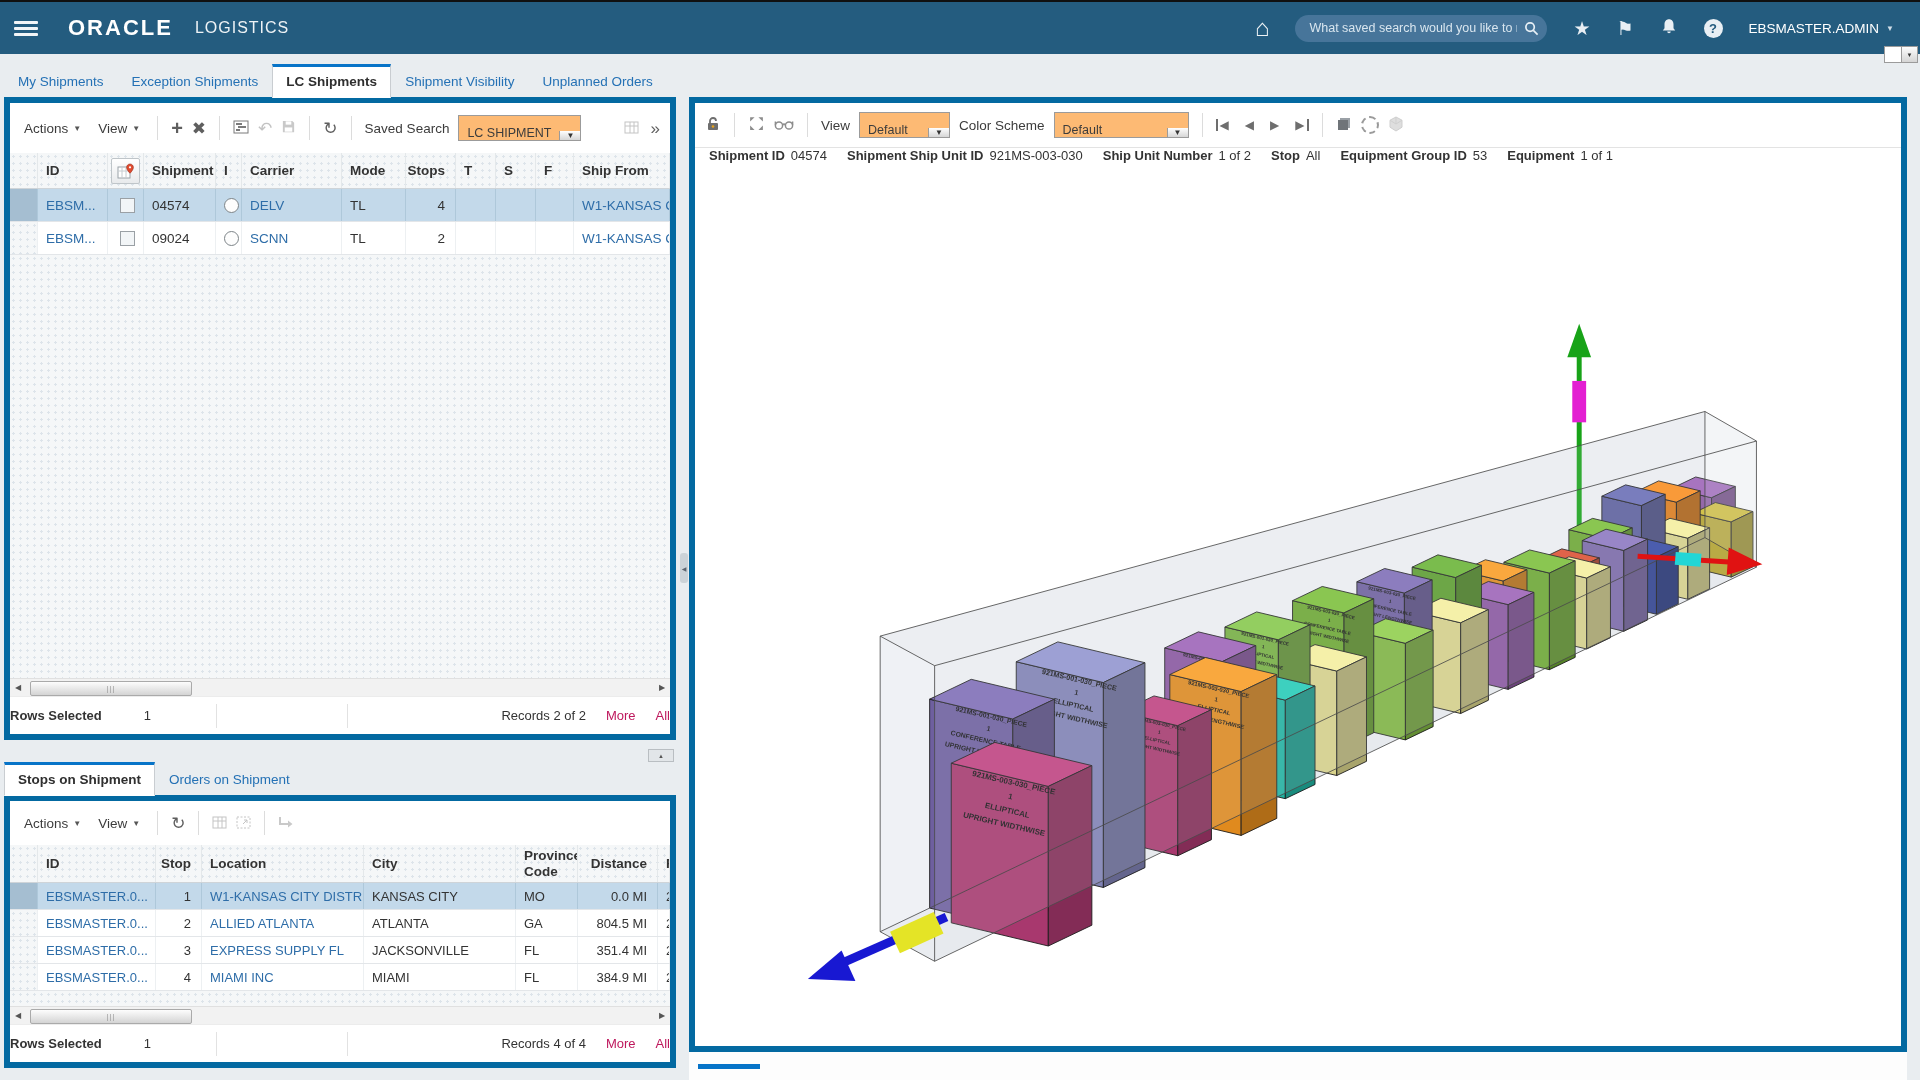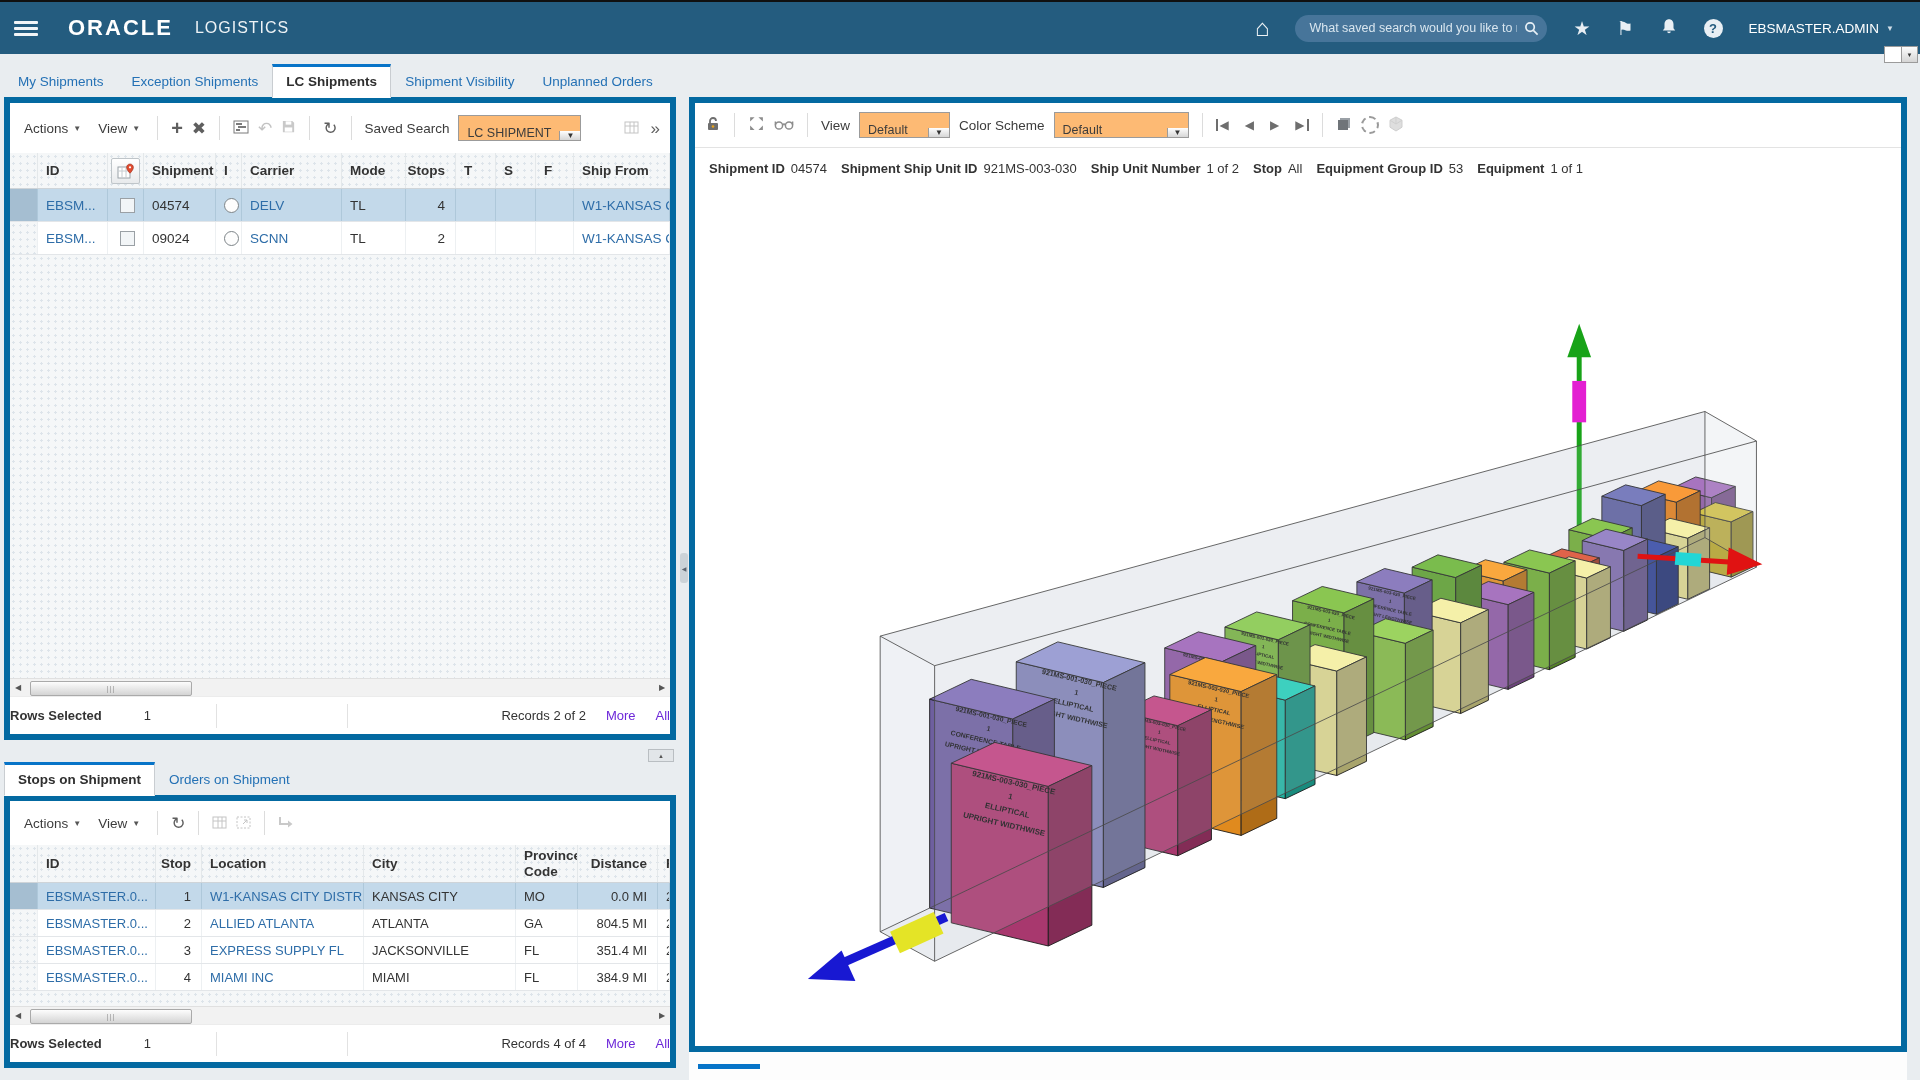--- a/index.html
+++ b/index.html
@@ -93,24 +93,24 @@
   .sarrow.right{position:absolute;right:0}
   .sthumb{position:absolute;left:20px;width:160px;height:13px;top:2px;background:linear-gradient(#fdfdfd,#d4d4d4);
           border:1px solid #aaa;border-radius:2px;display:grid;place-items:center;font-size:7px;color:#909090;
           letter-spacing:1px;cursor:grab}
   .gfoot{height:37px;flex:none;display:flex;align-items:center;font-size:13px;padding:0 0;border-top:1px solid #ececec}
   .gfoot .rs-label{font-weight:bold}
   .gfoot .rs-val{margin-left:42px}
   .fdiv{width:1px;height:24px;background:#e2e2e2;margin-left:65px}
   .fdiv.d2{margin-left:130px}
   .recgrp{margin-left:auto;display:flex;align-items:center;gap:20px}
-  .muted{color:#6d28d9;cursor:pointer}
+  .muted{color:#be185d;cursor:pointer}
 
   
-  .inforow{height:28px;flex:none;display:flex;align-items:flex-end;gap:14px;font-size:13px;padding:0 14px;color:#333}
+  .inforow{height:28px;flex:none;display:flex;align-items:flex-start;gap:20px;font-size:13px;padding:0 14px;color:#333}
   .ipair{display:flex;gap:6px;white-space:nowrap}
   .ipair b{font-weight:bold}
   .canvas{flex:1;position:relative;background:#fff;overflow:hidden}
   .canvas svg{position:absolute;inset:0;width:100%;height:100%}
   .navgrp{display:flex;align-items:center;gap:16px;color:#6e6e6e;font-size:12px}
   .navgrp span{cursor:pointer;line-height:1}
   .nav-first{border-left:2px solid #6e6e6e;padding-left:2px}
   .nav-last{border-right:2px solid #6e6e6e;padding-right:2px}
   .dash-circle{width:14px;height:14px;border:2px dashed #9a9a9a;border-radius:50%;cursor:pointer}
 

